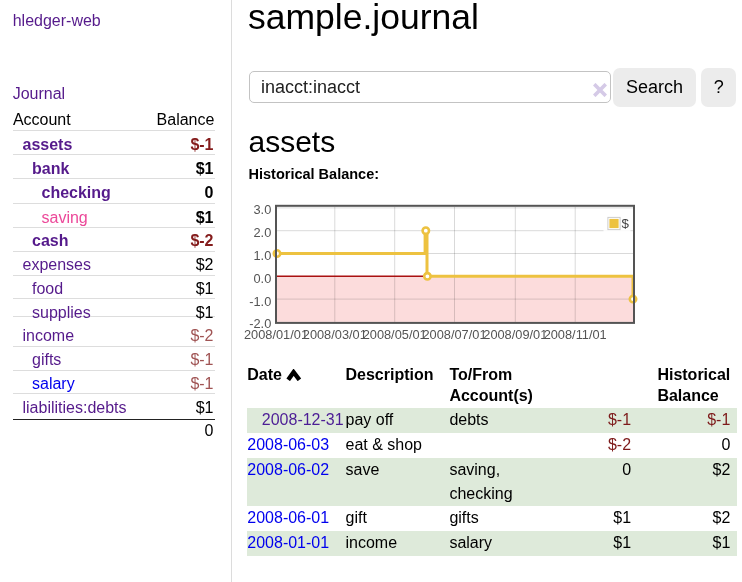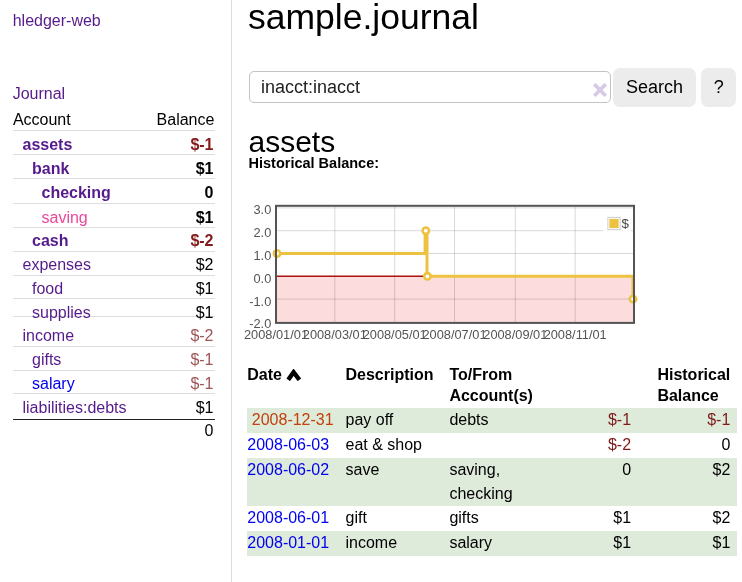--- a/index.html
+++ b/index.html
@@ -94,21 +94,21 @@
 
   <div class="abs" style="left:248.5px;top:70.5px;width:362.5px;height:32px;border:1px solid #c3c3c3;border-radius:5px;"></div>
   <div class="abs" style="left:261px;top:70.5px;height:32px;line-height:32px;font-size:18px;color:#222">inacct:inacct</div>
   <svg class="abs" style="left:593px;top:82.7px" width="14" height="14" viewBox="0 0 14 14">
     <path d="M1.2 1.2L12.8 12.8M12.8 1.2L1.2 12.8" stroke="#d5cae7" stroke-width="3.7"></path>
   </svg>
   <div class="abs" style="left:613.4px;top:68.1px;width:82.3px;height:39.1px;background:#ececec;border-radius:7px;text-align:center;line-height:39.1px;font-size:18px">Search</div>
   <div class="abs" style="left:701.4px;top:68.1px;width:34.5px;height:39.1px;background:#ececec;border-radius:7px;text-align:center;line-height:39.1px;font-size:18px">?</div>
 
   <div class="abs" style="left:248.5px;top:127.2px;font-size:30px;line-height:30px">assets</div>
-  <div class="abs" style="left:248.5px;top:156px;font-size:14.5px;line-height:14.5px;font-weight:bold">Historical Balance:</div>
+  <div class="abs" style="left:248.5px;top:167px;font-size:14.5px;line-height:14.5px;font-weight:bold">Historical Balance:</div>
 
 <svg style="position:absolute;left:240px;top:196px" width="420" height="150" viewBox="240 196 420 150">
 <rect x="277.0" y="276.3" width="356.0" height="45.6" fill="#fcdcdc"></rect>
 <path d="M334.8 206.8V321.9 M394.7 206.8V321.9 M454.5 206.8V321.9 M515.3 206.8V321.9 M575.2 206.8V321.9 M277.0 207.9H633.0 M277.0 230.7H633.0 M277.0 253.5H633.0 M277.0 299.1H633.0" stroke="rgba(0,0,0,0.15)" stroke-width="1" fill="none"></path>
 <path d="M277.0 276.3H633.0" stroke="#aa1111" stroke-width="1.4" fill="none"></path>
 <path d="M277.0 253.5 H425.1 V230.7 H427.0 V276.3 H633.0 V299.1" stroke="#edc240" stroke-width="3" fill="none"></path>
 <circle cx="277.0" cy="253.5" r="3.2" fill="#ffffff" stroke="#edc240" stroke-width="2.6"></circle>
 <circle cx="425.8" cy="230.7" r="3.2" fill="#ffffff" stroke="#edc240" stroke-width="2.6"></circle>
 <circle cx="427.4" cy="276.3" r="3.2" fill="#ffffff" stroke="#edc240" stroke-width="2.6"></circle>
 <circle cx="633.0" cy="299.1" r="3.2" fill="#ffffff" stroke="#edc240" stroke-width="2.6"></circle>
@@ -133,21 +133,21 @@
 
   <div class="hdr" style="left:247.3px;top:363.5px">Date</div>
   <svg class="abs" style="left:285.8px;top:369.3px" width="16" height="12" viewBox="0 0 16 12">
     <polyline points="2.2,10.8 7.6,3.2 13.4,10.8" fill="none" stroke="#000" stroke-width="4.4"></polyline>
   </svg>
   <div class="hdr" style="left:345.5px;top:363.5px">Description</div>
   <div class="hdr" style="left:449.4px;top:363.5px">To/From<br>Account(s)</div>
   <div class="hdr rr" style="right:11.7px;top:363.5px;text-align:left">Historical<br>Balance</div>
 
 <div class="rrow" style="top:408.4px;height:24.4px;background:#deeada;">
-      <span class="rc" style="left:5px;color:#c2410c">2008-12-31</span>
+      <span class="rc" style="left:15px;color:#4c1d95">2008-12-31</span>
       <span class="rc" style="left:98.7px">pay off</span>
       <span class="rc" style="left:202.6px">debts</span>
       <span class="rc rr negd" style="right:105.9px">$-1</span>
       <span class="rc rr negd" style="right:6.7px">$-1</span>
     </div>
 <div class="rrow" style="top:432.8px;height:39px;">
       <span class="rc" style="left:0.5px;color:#0000EE">2008-06-03</span>
       <span class="rc" style="left:98.7px">eat &amp; shop</span>
       <span class="rc rr negd" style="right:105.9px">$-2</span>
       <span class="rc rr pos" style="right:6.7px">0</span>

